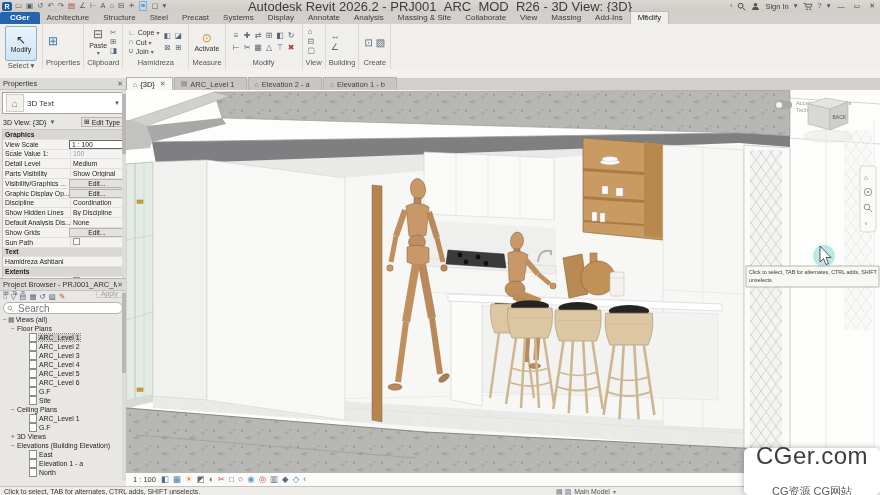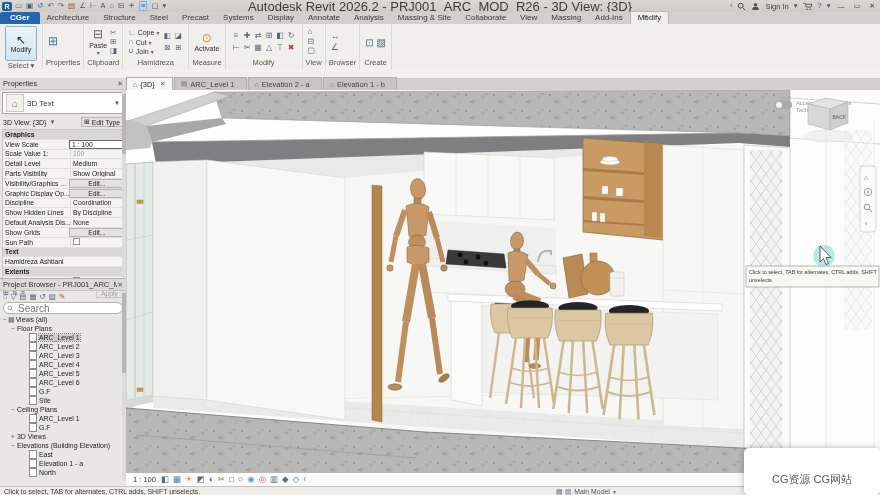--- a/index.html
+++ b/index.html
@@ -296,21 +296,21 @@
       <div class="plabel">View</div>
     </div>
     <div class="panel">
       <div class="pbody">
         <div class="minicol">
 
         <span class="g orange" style="font-size:9px">↔</span>
             <span class="g" style="font-size:9px">∠</span>
           </div>
       </div>
-      <div class="plabel">Browser</div>
+      <div class="plabel">Building</div>
     </div>
     <div class="panel">
       <div class="pbody">
 
       <span class="g" style="font-size:10px;color:#56677a">⊡</span>
           <span class="g" style="font-size:10px;color:#56677a">▧</span>
         </div>
       <div class="plabel">Create</div>
     </div>
   </div>
@@ -861,16 +861,17 @@
       <span class="logo4">
         <i style="background:#2f6fae"></i>
           <i style="background:#4d9e44"></i>
           <i style="background:#c23b32"></i>
           <i style="background:#e0a23a"></i>
       </span>
     </span>
   </div>
 
   <div class="watermark">
+    <div class="wm1">CGer.com</div>
     <div class="wm2">CG资源 CG网站</div>
   </div>
 
 </div>
 
 </body></html>

